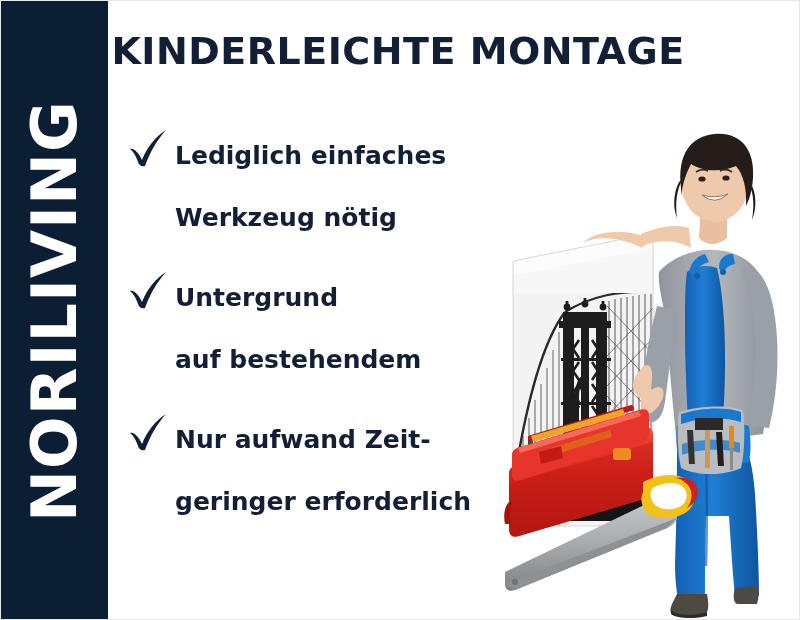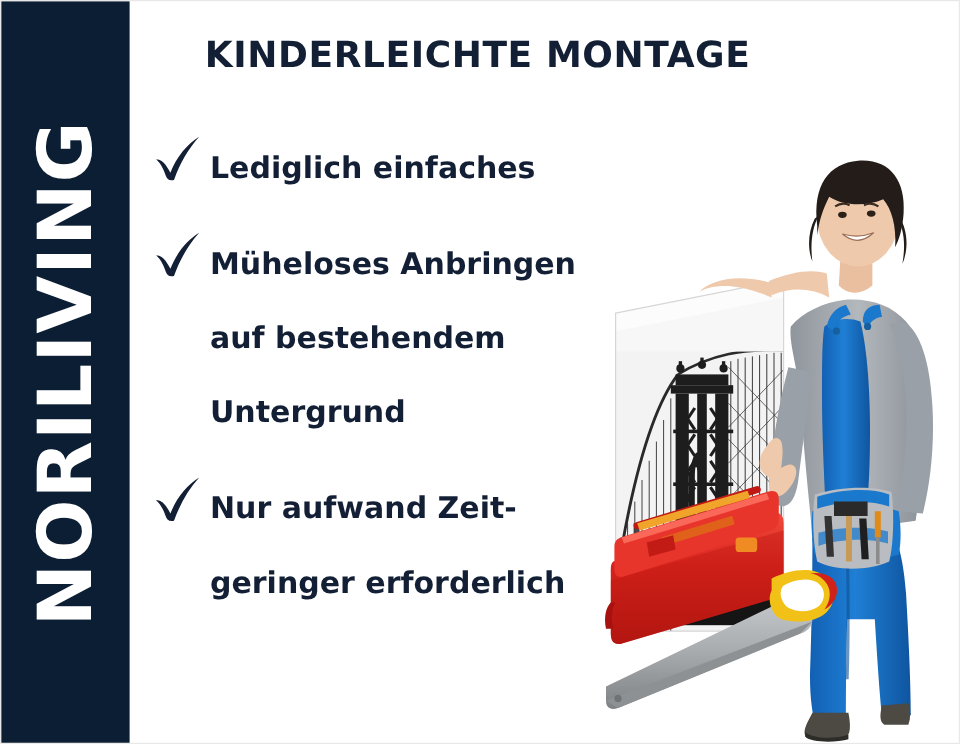--- a/index.html
+++ b/index.html
@@ -48,29 +48,29 @@
   
   #headline {
     position: absolute;
     left: 107px;
     top: 28px;
     width: 580px;
     text-align: center;
     color: #131f35;
     font-family: "DejaVu Sans", sans-serif;
     font-weight: bold;
-    font-size: 30px;
+    font-size: 38px;
     letter-spacing: 0.5px;
   }
 
   
   #bullets {
     position: absolute;
     left: 126px;
-    top: 108px;
+    top: 124px;
     width: 400px;
   }
   .bullet {
     position: relative;
     display: flex;
     align-items: flex-start;
     margin-bottom: 18px;
   }
   .bullet .check-icon {
     flex: 0 0 auto;
@@ -116,33 +116,33 @@
   <div id="bullets">
 
     <div class="bullet">
       <span class="check-icon">
         <svg width="42" height="44" viewBox="0 0 42 44">
           <path d="M3 22 C7 21 11 25 15 33 C20 20 29 9 39 3 C30 13 23 25 18 39 C14 40 12 38 11 35 C9 29 6 24 3 22 Z" fill="#131f35"></path>
         </svg>
       </span>
       <div class="bullet-lines">
         <div class="bullet-line">Lediglich einfaches</div>
+        <div class="bullet-line">Werkzeug nötig</div>
       </div>
     </div>
 
     <div class="bullet">
       <span class="check-icon">
         <svg width="42" height="44" viewBox="0 0 42 44">
           <path d="M3 22 C7 21 11 25 15 33 C20 20 29 9 39 3 C30 13 23 25 18 39 C14 40 12 38 11 35 C9 29 6 24 3 22 Z" fill="#131f35"></path>
         </svg>
       </span>
       <div class="bullet-lines">
-        <div class="bullet-line">Müheloses Anbringen</div>
+        <div class="bullet-line">Untergrund</div>
         <div class="bullet-line">auf bestehendem</div>
-        <div class="bullet-line">Untergrund</div>
       </div>
     </div>
 
     <div class="bullet">
       <span class="check-icon">
         <svg width="42" height="44" viewBox="0 0 42 44">
           <path d="M3 22 C7 21 11 25 15 33 C20 20 29 9 39 3 C30 13 23 25 18 39 C14 40 12 38 11 35 C9 29 6 24 3 22 Z" fill="#131f35"></path>
         </svg>
       </span>
       <div class="bullet-lines">

